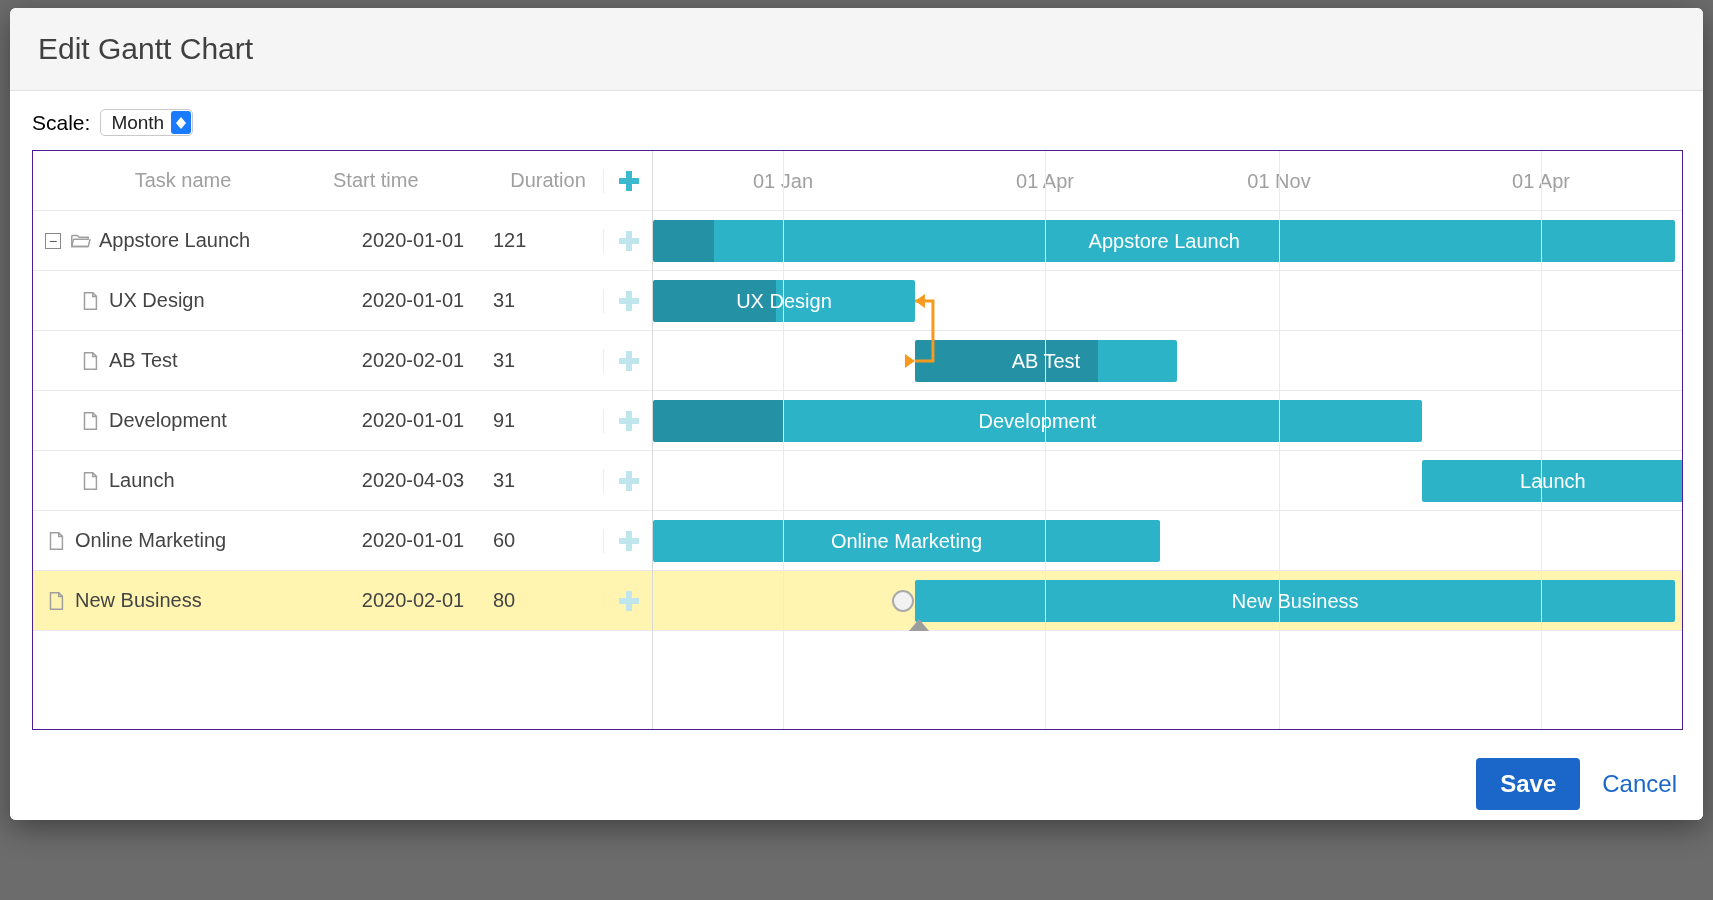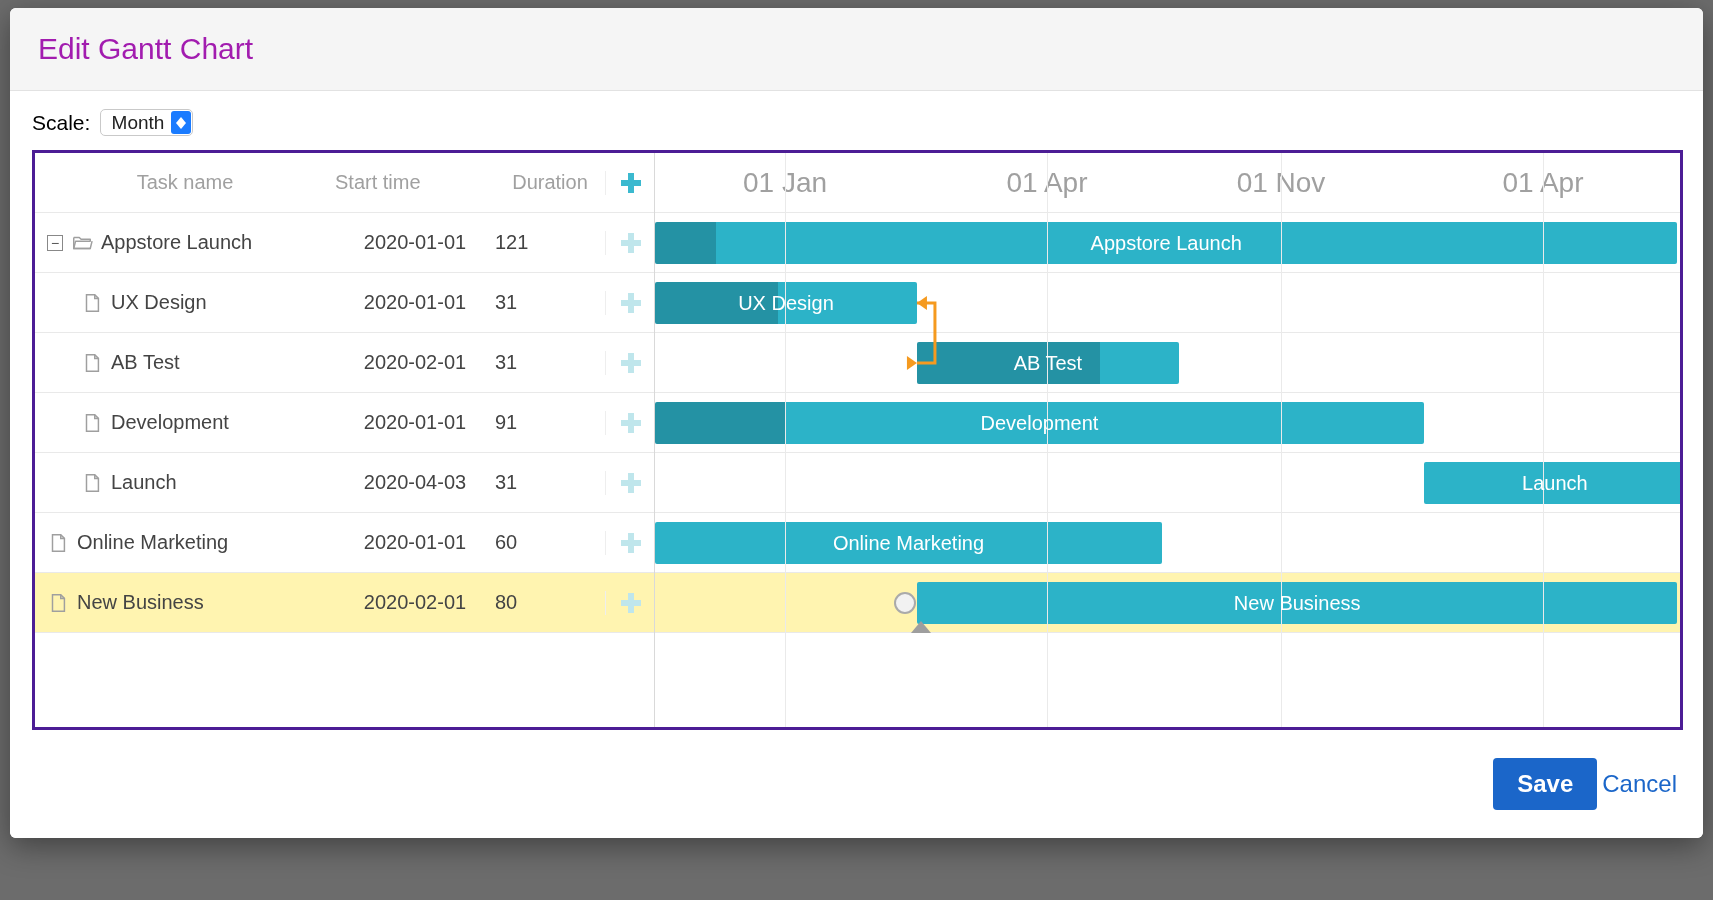--- a/index.html
+++ b/index.html
@@ -18,21 +18,21 @@
     box-shadow: 0 8px 30px rgba(0,0,0,0.4);
     overflow: hidden;
     display: flex;
     flex-direction: column;
   }
   .modal-header {
     background: #f5f5f5;
     border-bottom: 1px solid #e2e2e2;
     padding: 24px 28px;
     font-size: 30px;
-    color: #a21caf;
+    color: #404040;
     font-weight: 500;
   }
   .modal-body {
     padding: 18px 20px 12px 22px;
     background: #fff;
   }
   .scale-row {
     display: flex;
     align-items: center;
     gap: 10px;
@@ -48,38 +48,37 @@
   .scale-select {
     appearance: none;
     -webkit-appearance: none;
     -moz-appearance: none;
     font-size: 19px;
     padding: 2px 28px 2px 10px;
     border: 1px solid #c9c9c9;
     border-radius: 5px;
     background: #fff;
     color: #222;
-    text-align: right;
   }
   .select-chevrons {
     position: absolute;
     right: 2px; top: 2px; bottom: 2px;
     width: 20px;
     background: #1a7bff;
     border-radius: 3px;
     pointer-events: none;
     display: flex;
     flex-direction: column;
     align-items: center;
     justify-content: center;
   }
   .select-chevrons svg { width: 10px; height: 6px; }
 
   .gantt-shell {
-    border: 3px solid #4c1d95;
+    border: 1px solid #4c1d95;
     display: flex;
     height: 580px;
     overflow: hidden;
   }
   
   .grid {
     width: 620px;
     border-right: 1px solid #d9d9d9;
     display: flex;
     flex-direction: column;
@@ -117,21 +116,21 @@
   .timeline {
     flex: 1;
     position: relative;
     overflow: hidden;
   }
   .time-header {
     height: 60px;
     border-bottom: 1px solid #e9e9e9;
     position: relative;
     color:#a0a0a0;
-    font-size: 28px;
+    font-size: 20px;
   }
   .month-label {
     position: absolute;
     top: 50%; transform: translate(-50%, -50%);
     white-space: nowrap;
   }
   .vline {
     position: absolute;
     top: 0; bottom: 0;
     width: 1px;
@@ -172,22 +171,22 @@
     position:absolute; width:0; height:0;
     border-left: 10px solid transparent;
     border-right: 10px solid transparent;
     border-bottom: 12px solid #9e9e9e;
     top: 48px; transform: translateX(-50%);
   }
 
   
   .modal-footer {
     display:flex; justify-content:flex-end; align-items:center;
-    gap: 5px;
-    padding: 16px 26px 28px;
+    gap: 22px;
+    padding: 16px 26px 10px;
     background:#fff;
   }
   .btn-save {
     background:#1b66c9; color:#fff; border:none;
     font-size: 24px; font-weight:700;
     padding: 12px 24px; border-radius:4px;
   }
   .btn-cancel {
     background:none; border:none; color:#1b66c9;
     font-size: 24px; font-weight:500;

